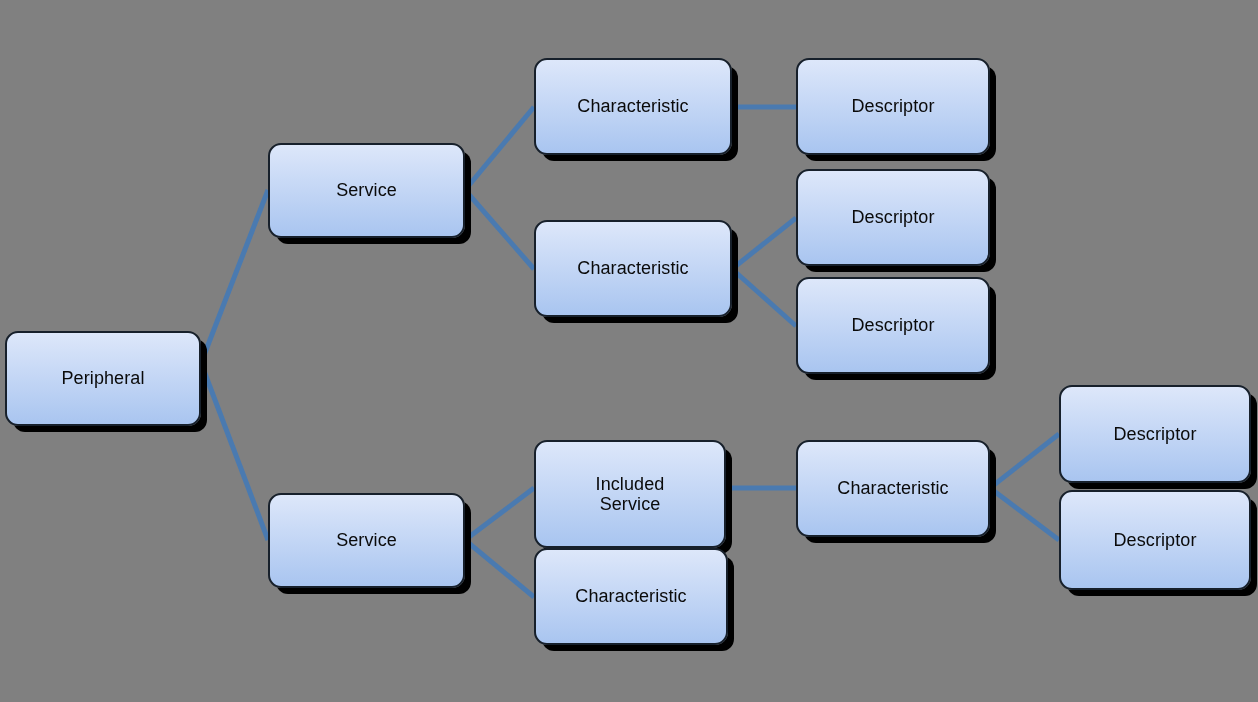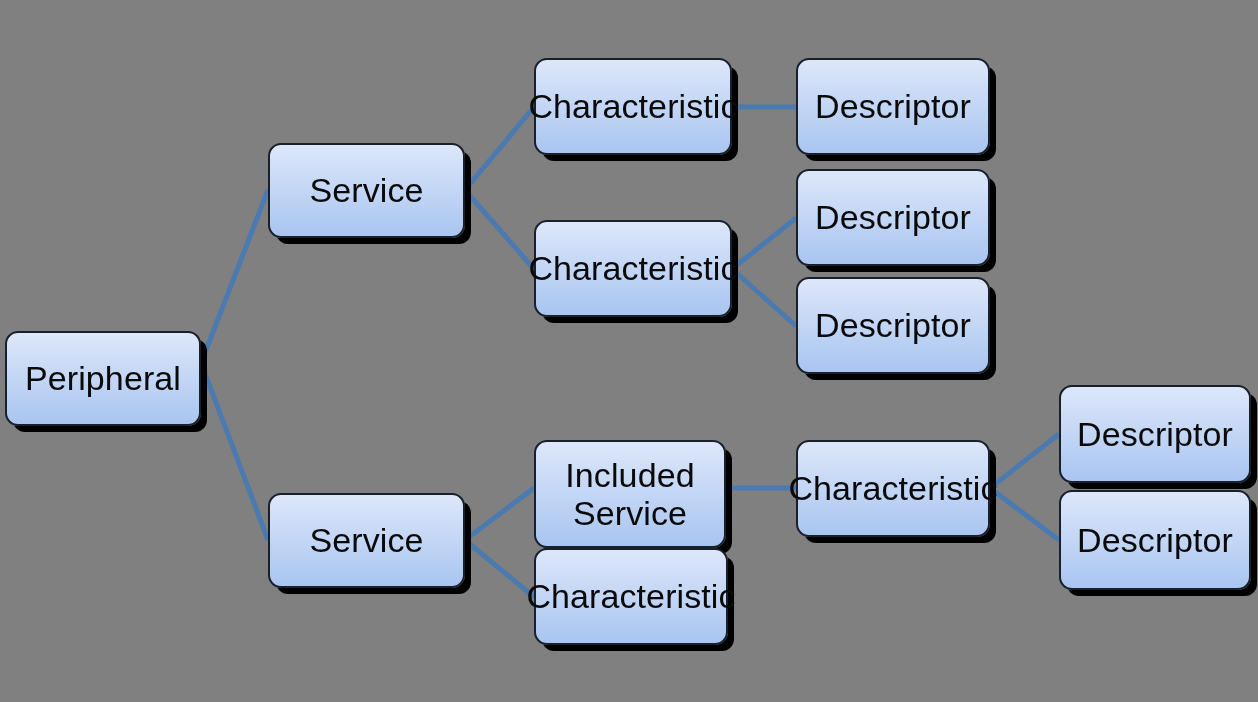--- a/index.html
+++ b/index.html
@@ -31,21 +31,21 @@
     box-sizing: border-box;
     display: flex;
     align-items: center;
     justify-content: center;
     text-align: center;
     border: 2px solid #17202b;
     border-radius: 13px;
     background: linear-gradient(to bottom, #dde7fa 0%, #d2e0f8 22%, #bed3f4 58%, #a9c5f0 100%);
     box-shadow: 7px 7px 0 -1px #000000;
     color: #0a0a0a;
-    font-size: 34px;
+    font-size: 18px;
     line-height: 1.12;
     letter-spacing: 0.1px;
     z-index: 2;
   }
   .node span {
     display: block;
     padding: 0 6px;
   }
 </style>
 </head>

